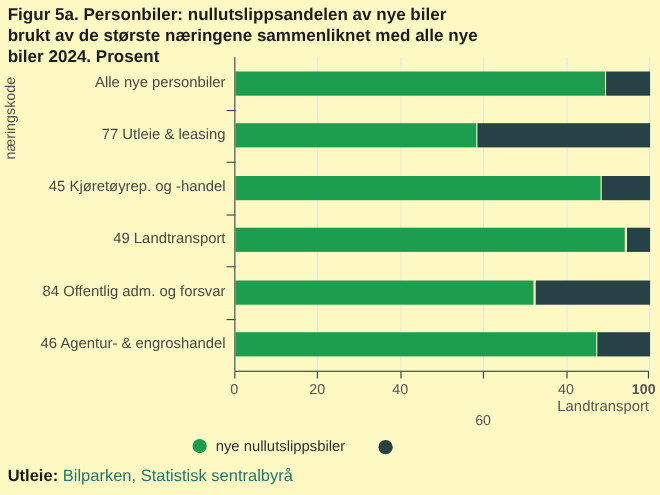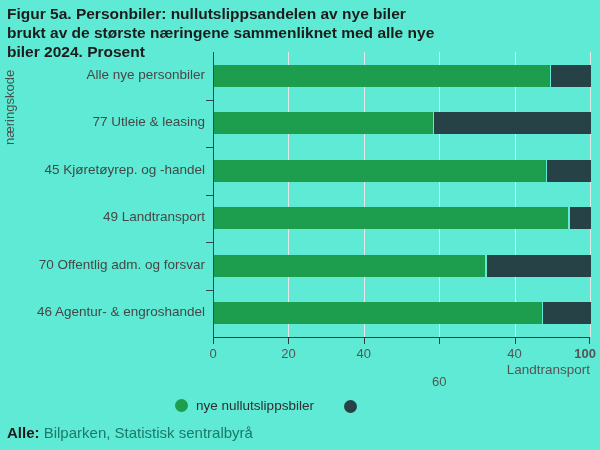--- a/index.html
+++ b/index.html
@@ -1,16 +1,16 @@
 <!DOCTYPE html>
 <html><head>
 <meta charset="utf-8">
 <style>
   html,body{margin:0;padding:0;background:#fff;}
-  .fig{position:relative;width:600px;height:450px;background:#5eead4;
+  .fig{position:relative;width:600px;height:450px;background:#fef9c3;
        font-family:"Liberation Sans",sans-serif;overflow:hidden;}
   .title{position:absolute;left:7px;top:4px;width:438px;
          font-size:15.5px;font-weight:700;color:#1c1c1c;line-height:19px;}
   .y-title{position:absolute;left:-35px;top:90px;width:92px;height:18px;
            transform:rotate(-90deg);font-size:13px;color:#4f4f4f;
            white-space:nowrap;overflow:hidden;}
   .plot{position:absolute;left:213px;top:52px;width:377px;height:285px;
         border-left:1px solid #33454d;}
   .gridline{position:absolute;top:0;bottom:0;width:1px;background:#e7e7e7;}
   .bar-row{position:absolute;left:0;width:100%;height:22px;display:flex;column-gap:1.5px;}
@@ -76,21 +76,21 @@
         <div class="seg-a" style="width: 87%; background: rgb(29, 158, 78);"></div>
         <div class="seg-b" style="background: rgb(39, 66, 71);"></div>
       </div>
       <div class="ytick" style="top: 237.5px;"></div>
     </div>
   <div id="cats">
       <div class="cat-label" style="top: 66.75px;">Alle nye personbiler</div>
       <div class="cat-label" style="top: 114.25px;">77 Utleie &amp; leasing</div>
       <div class="cat-label" style="top: 161.75px;">45 Kjøretøyrep. og -handel</div>
       <div class="cat-label" style="top: 209.25px;">49 Landtransport</div>
-      <div class="cat-label" style="top: 256.75px;">70 Offentlig adm. og forsvar</div>
+      <div class="cat-label" style="top: 256.75px;">84 Offentlig adm. og forsvar</div>
       <div class="cat-label" style="top: 304.25px;">46 Agentur- &amp; engroshandel</div>
     </div>
 
   <div class="xaxis" id="xaxis">
       <div class="xtick" style="left: calc(0% + 0px);"></div>
       <div class="xlab" style="left: 0%;">0</div>
       <div class="xtick" style="left: calc(20% + 0px);"></div>
       <div class="xlab" style="left: 20%;">20</div>
       <div class="xtick" style="left: calc(40% + 0px);"></div>
       <div class="xlab" style="left: 40%;">40</div>
@@ -107,16 +107,16 @@
       <div class="legend-item">
         <span class="legend-dot" style="background: rgb(29, 158, 78);"></span>
         <span class="legend-label">nye nullutslippsbiler</span>
       </div>
       <div class="legend-item">
         <span class="legend-dot" style="background: rgb(39, 66, 71);"></span>
       </div>
     </div>
 
   <div class="source">
-    <span class="kilde">Alle: </span>
+    <span class="kilde">Utleie: </span>
     <span class="link">Bilparken, Statistisk sentralbyrå</span>
   </div>
 </div>
 
 </body></html>

